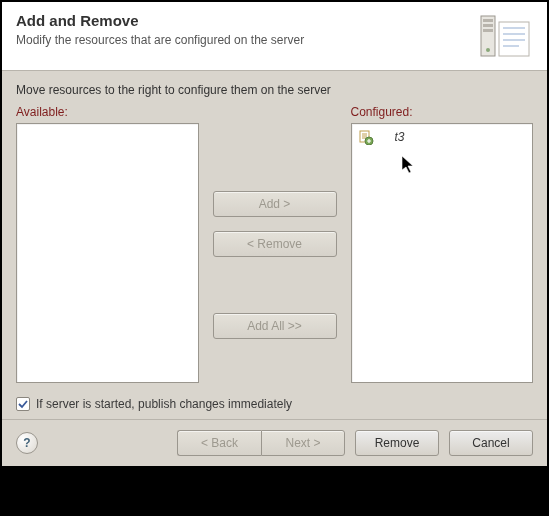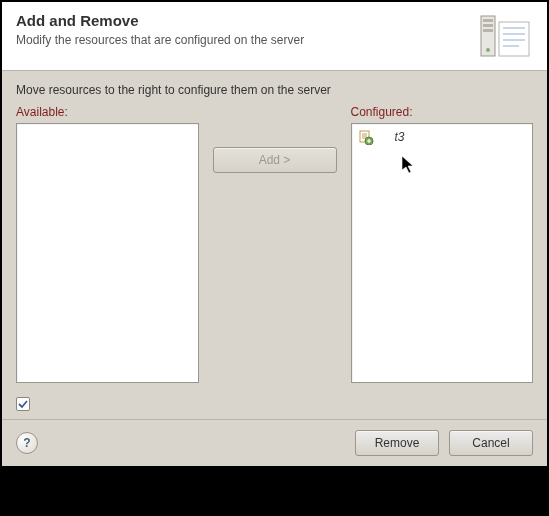--- a/index.html
+++ b/index.html
@@ -55,21 +55,21 @@
     align-items: stretch;
   }
   .col-left, .col-right {
     display: flex;
     flex-direction: column;
     flex: 1;
   }
   .col-mid {
     display: flex;
     flex-direction: column;
-    justify-content: space-between;
+    justify-content: center;
     gap: 14px;
     width: 124px;
     padding-top: 42px;
   }
   .col-mid .gap { height: 28px; }
   .list-label {
     margin-bottom: 4px;
     color: #7f1d1d;
   }
   .listbox {
@@ -192,21 +192,23 @@
 
     <div class="cols">
 
       <div class="col-left">
         <div class="list-label">Available:</div>
         <div class="listbox"></div>
       </div>
 
       <div class="col-mid">
         <div class="btn disabled">Add &gt;</div>
+        <div class="btn disabled">&lt; Remove</div>
         <div class="gap"></div>
+        <div class="btn disabled">Add All &gt;&gt;</div>
       </div>
 
       <div class="col-right">
         <div class="list-label">Configured:</div>
         <div class="listbox">
           <div class="list-item">
             <span class="module-icon">
               <svg width="16" height="16" viewBox="0 0 16 16">
                 <rect x="2" y="2" width="9" height="11" fill="#fff" stroke="#c0a050"></rect>
                 <path d="M4 5 h5 M4 7 h5 M4 9 h4" stroke="#c0a050" stroke-width="1"></path>
@@ -220,28 +222,33 @@
       </div>
 
     </div>
 
     <div class="checkbox-row">
       <div class="checkbox">
         <svg viewBox="0 0 10 10">
             <path d="M1 5 L4 8 L9 2" stroke="#3a5a9a" stroke-width="1.8" fill="none"></path>
           </svg>
       </div>
+      <span>If server is started, publish changes immediately</span>
     </div>
   </div>
 
   <div class="footer">
     <div class="help">
       <span>?</span>
     </div>
     <div class="spacer"></div>
+    <div class="pair">
+      <div class="btn disabled">&lt; Back</div>
+      <div class="btn disabled">Next &gt;</div>
+    </div>
     <div class="btn">Remove</div>
     <div class="btn">Cancel</div>
   </div>
 
 </div>
 
 <div class="cursor">
   <svg width="16" height="20" viewBox="0 0 16 20">
     <path d="M1 1 L1 15 L5 12 L8 18 L10 17 L7 11 L12 11 Z" fill="#000" stroke="#fff" stroke-width="0.6"></path>
   </svg>

